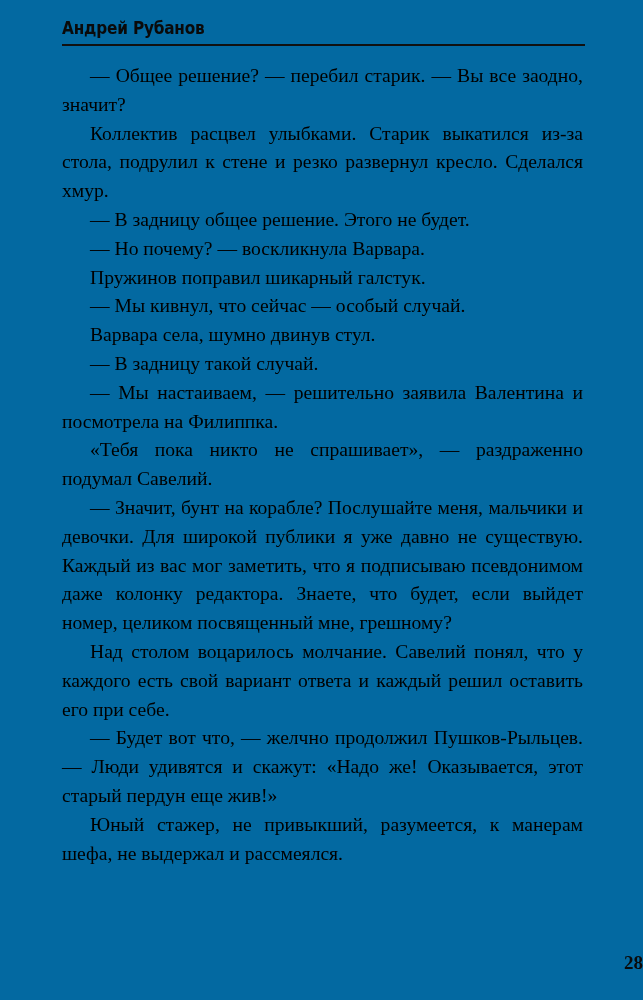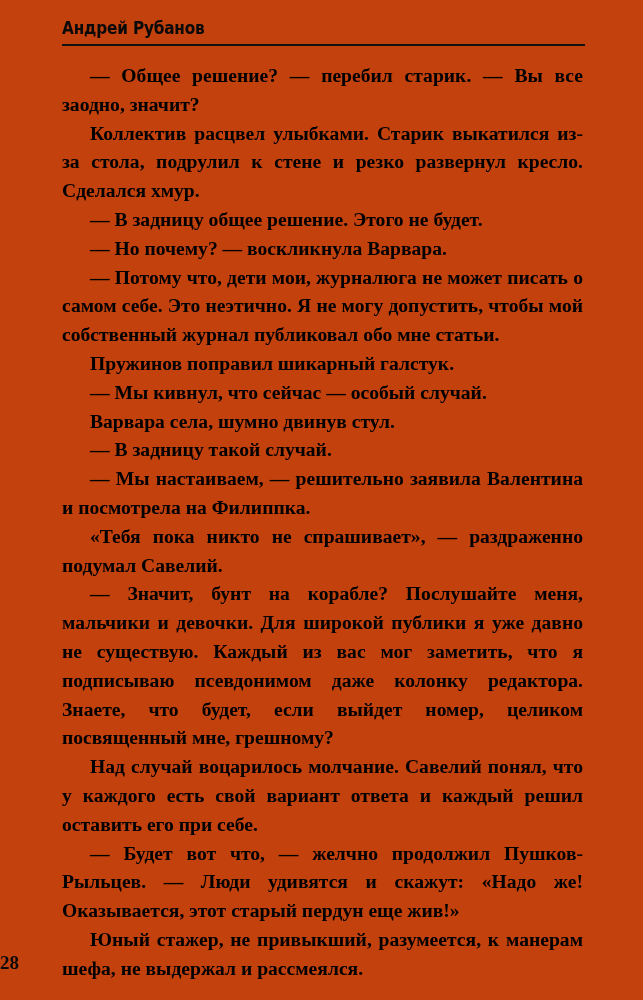--- a/index.html
+++ b/index.html
@@ -4,21 +4,21 @@
 <style>
   html, body {
     margin: 0;
     padding: 0;
     background: #ffffff;
   }
   .page {
     position: relative;
     width: 643px;
     height: 1000px;
-    background: #c2410c;
+    background: #0369a1;
     overflow: hidden;
     box-sizing: border-box;
   }
   .running-head {
     position: absolute;
     left: 62px;
     top: 18px;
     width: 523px;
   }
   .running-head-title {
@@ -51,31 +51,30 @@
     color: #000000;
     text-align: justify;
     text-justify: inter-word;
     -webkit-hyphens: manual;
     hyphens: manual;
   }
   .body-text p {
     margin: 0;
     text-indent: 28px;
     text-align: justify;
-    font-weight: bold;
   }
   .body-text p:last-child {
     text-align-last: left;
   }
   .folio {
     position: absolute;
     left: 0;
     top: 952px;
     width: 643px;
-    text-align: left;
+    text-align: right;
     font-family: "Liberation Serif", "DejaVu Serif", serif;
     font-weight: bold;
     font-size: 19px;
     color: #0a0a0a;
   }
 </style>
 </head>
 <body>
 
 <div class="page">
@@ -84,28 +83,27 @@
     <div class="running-head-title">Андрей Рубанов</div>
   </div>
 
   <div class="head-rule"></div>
 
   <div class="body-text">
       <p>— Общее решение? — перебил старик. — Вы все заодно, значит?</p>
       <p>Коллектив расцвел улыбками. Старик выкатился из-за стола, подрулил к стене и резко развернул кресло. Сделался хмур.</p>
       <p>— В задницу общее решение. Этого не будет.</p>
       <p>— Но почему? — воскликнула Варвара.</p>
-      <p>— Потому что, дети мои, журналюга не может писать о самом себе. Это неэтично. Я не могу допустить, чтобы мой собственный журнал публиковал обо мне статьи.</p>
       <p>Пружинов поправил шикарный галстук.</p>
       <p>— Мы кивнул, что сейчас — особый случай.</p>
       <p>Варвара села, шумно двинув стул.</p>
       <p>— В задницу такой случай.</p>
       <p>— Мы настаиваем, — решительно заявила Валентина и посмотрела на Филиппка.</p>
       <p>«Тебя пока никто не спрашивает», — раздраженно подумал Савелий.</p>
       <p>— Значит, бунт на корабле? Послушайте меня, мальчики и девочки. Для широкой публики я уже давно не существую. Каждый из вас мог заметить, что я подписываю псевдонимом даже колонку редактора. Знаете, что будет, если выйдет номер, целиком посвященный мне, грешному?</p>
-      <p>Над случай воцарилось молчание. Савелий понял, что у каждого есть свой вариант ответа и каждый решил оставить его при себе.</p>
+      <p>Над столом воцарилось молчание. Савелий понял, что у каждого есть свой вариант ответа и каждый решил оставить его при себе.</p>
       <p>— Будет вот что, — желчно продолжил Пушков-Рыльцев. — Люди удивятся и скажут: «Надо же! Оказывается, этот старый пердун еще жив!»</p>
       <p>Юный стажер, не привыкший, разумеется, к манерам шефа, не выдержал и рассмеялся.</p>
     </div>
 
   <div class="folio">28</div>
 
 </div>
 
 </body></html>

